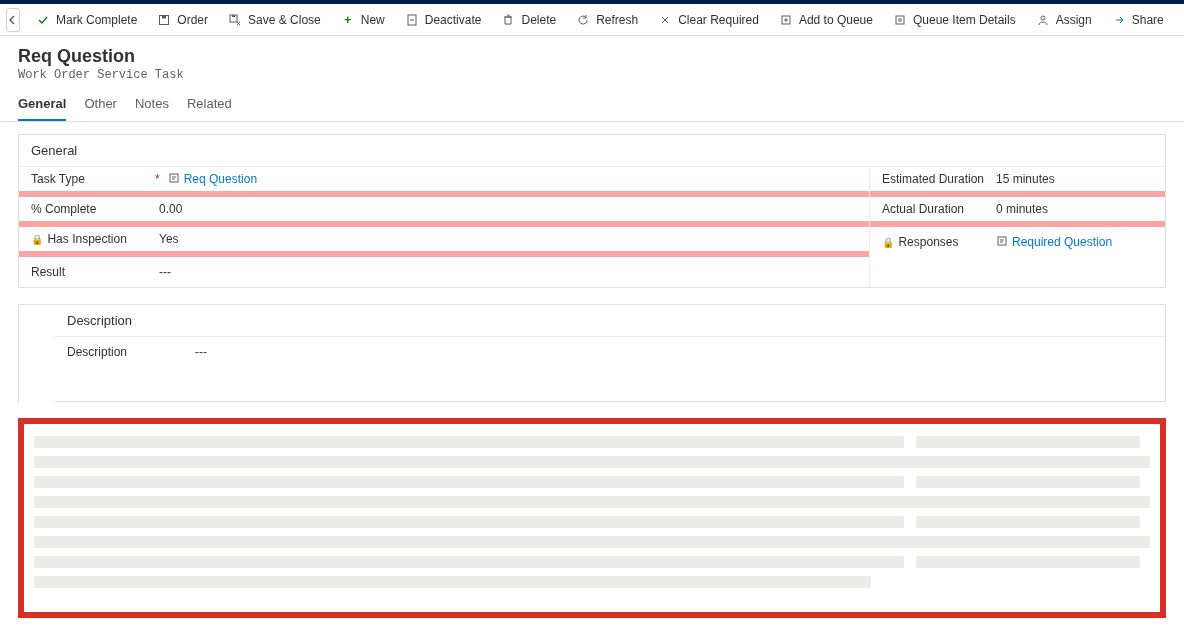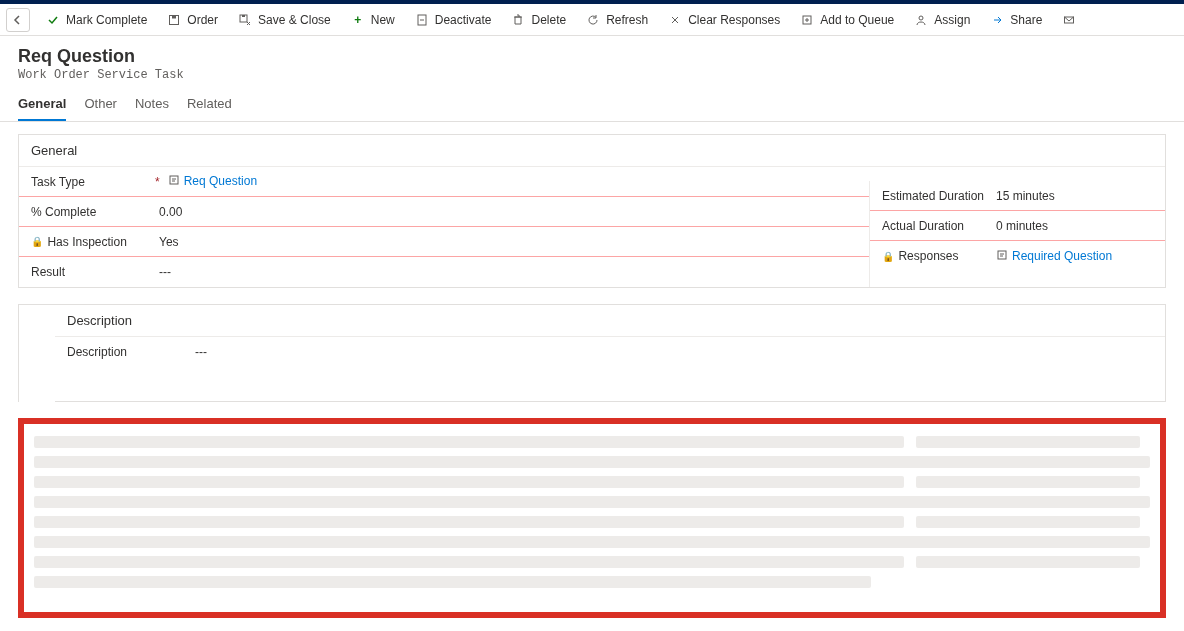--- a/index.html
+++ b/index.html
@@ -104,26 +104,25 @@
   }
   .section-columns {
     display: flex;
   }
   .col-left {
     flex: 1;
   }
   .col-right {
     width: 296px;
     border-left: 1px solid #edebe9;
-    margin-top: 14px;
   }
   .field-row {
     display: flex;
     align-items: center;
-    border-bottom: 1px solid #fca5a5;
+    border-bottom: 6px solid #fca5a5;
     min-height: 30px;
     padding: 4px 12px;
     position: relative;
   }
   .field-row:last-child { border-bottom: none; }
   .field-label {
     width: 120px;
     font-size: 12px;
     color: #323130;
     display: flex;
@@ -248,33 +247,42 @@
     </span>
     <span>Refresh</span>
   </div>
 
   <div class="cmd-btn">
     <span class="cmd-icon">
       <svg width="12" height="12" viewBox="0 0 12 12">
           <path d="M3 3l6 6M9 3l-6 6" stroke="#605e5c"></path>
         </svg>
     </span>
-    <span>Clear Responses</span>
+    <span>Clear Required</span>
   </div>
 
   <div class="cmd-btn">
     <span class="cmd-icon">
       <svg width="12" height="12" viewBox="0 0 12 12">
           <rect x="2" y="2" width="8" height="8" stroke="#605e5c" fill="none"></rect>
           <path d="M6 4v4M4 6h4" stroke="#605e5c"></path>
         </svg>
     </span>
     <span>Add to Queue</span>
   </div>
 
+  <div class="cmd-btn">
+    <span class="cmd-icon">
+      <svg width="12" height="12" viewBox="0 0 12 12">
+          <rect x="2" y="2" width="8" height="8" stroke="#605e5c" fill="none"></rect>
+          <path d="M4 5h4M4 7h4" stroke="#605e5c"></path>
+        </svg>
+    </span>
+    <span>Queue Item Details</span>
+  </div>
 
   <div class="cmd-btn">
     <span class="cmd-icon">
       <svg width="12" height="12" viewBox="0 0 12 12">
           <circle cx="6" cy="4" r="2" stroke="#605e5c" fill="none"></circle>
           <path d="M2 11c0-2 2-3 4-3s4 1 4 3" stroke="#605e5c" fill="none"></path>
         </svg>
     </span>
     <span>Assign</span>
   </div>

